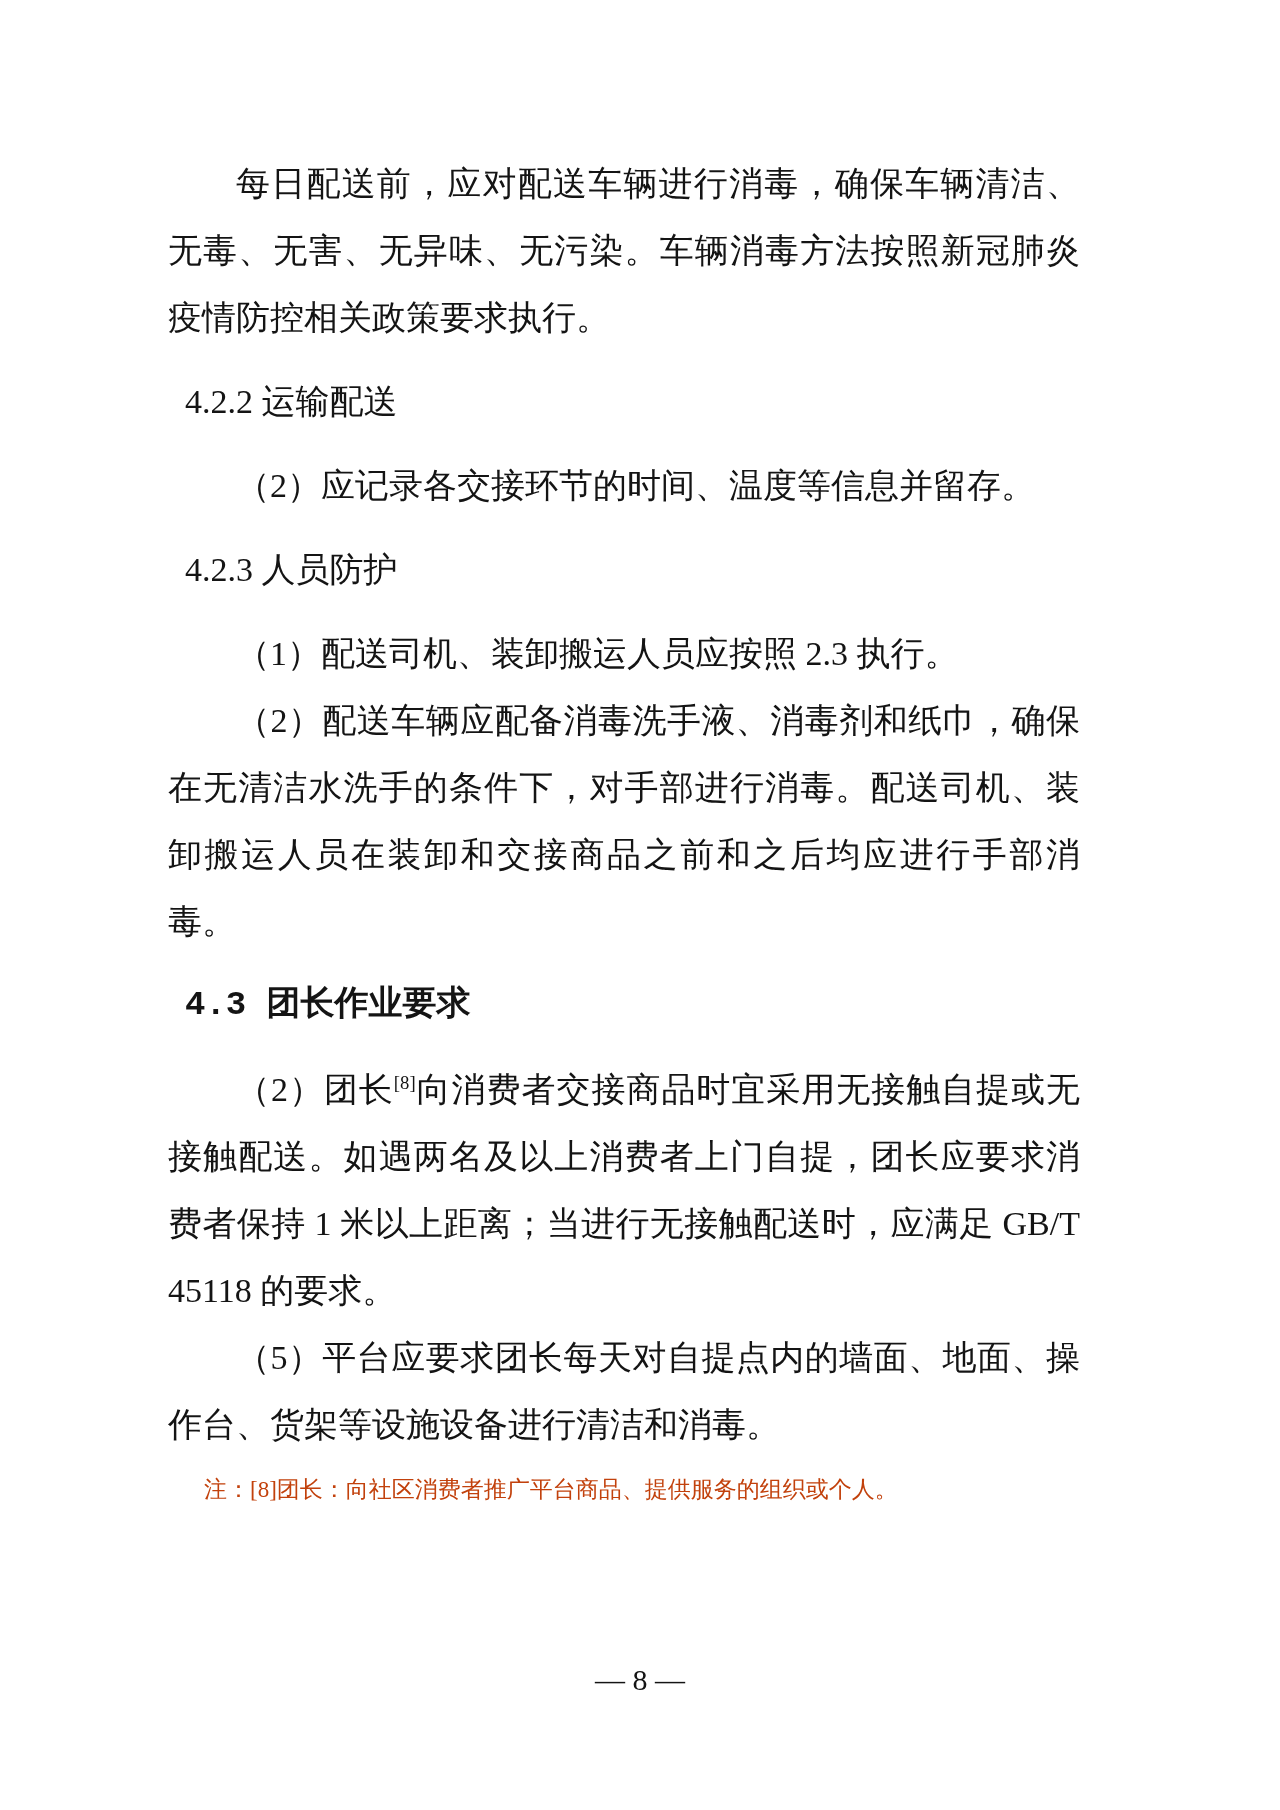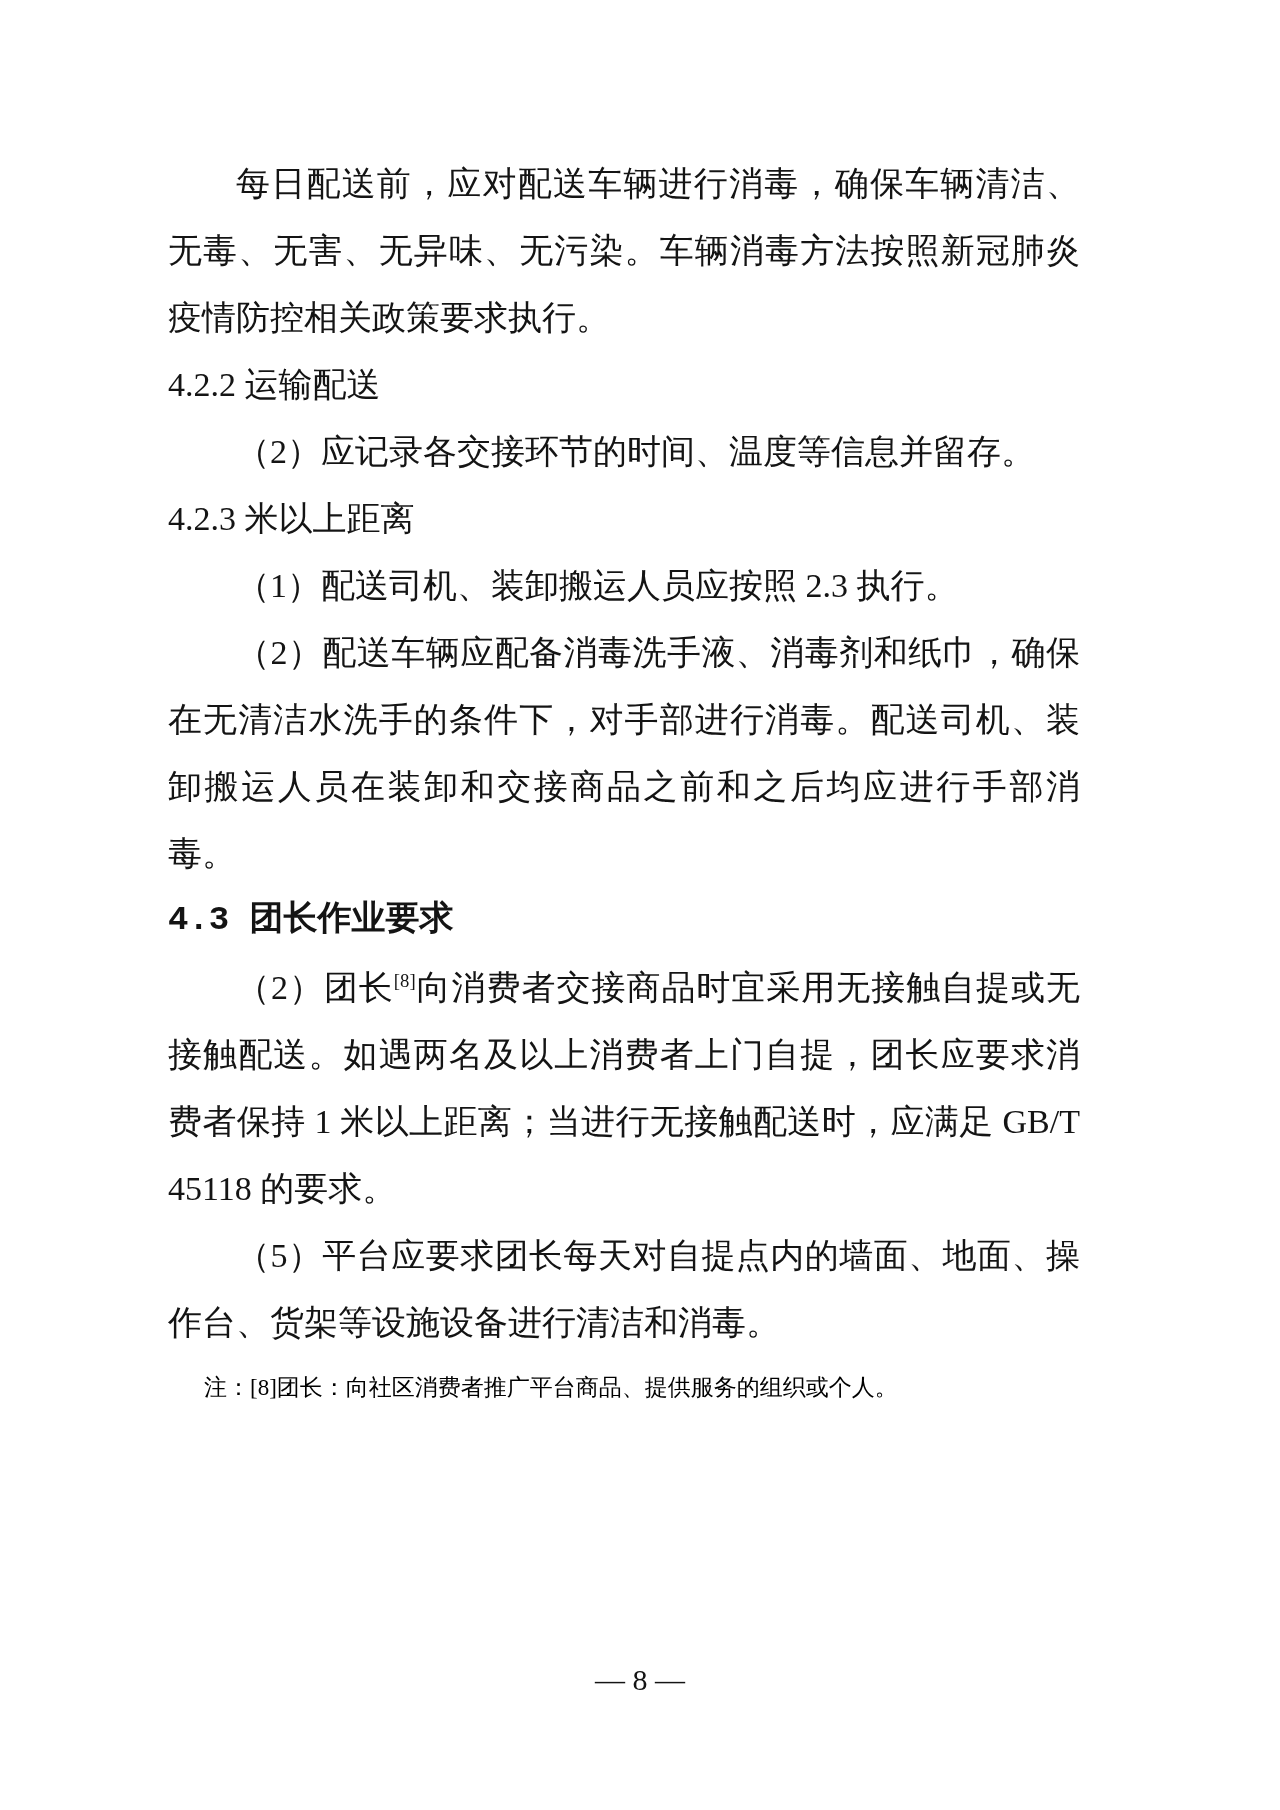--- a/index.html
+++ b/index.html
@@ -24,40 +24,40 @@
     color: #141414;
   }
   .content p.body {
     text-indent: 2em;
     margin: 0;
   }
   .content h3.heading {
     font-size: 34px;
     font-weight: normal;
     line-height: 67px;
-    margin: 0;
+    margin: 17px;
     text-align: left;
   }
   .content h3.heading-bold {
     font-weight: bold;
     font-family: Liberation Mono, monospace;
   }
   sup.fn-ref {
     font-size: 0.55em;
     vertical-align: super;
     line-height: 0;
   }
   .footnote {
     font-size: 23px;
     line-height: 40px;
     margin-top: 12px;
     padding-left: 36px;
     text-indent: 0;
     text-align: left;
-    color: #000000;
+    color: #c2410c;
   }
   .page-number {
     position: absolute;
     left: 0;
     top: 1662px;
     width: 100%;
     text-align: center;
     font-size: 30px;
     line-height: 36px;
     color: #141414;
@@ -69,21 +69,21 @@
 <div class="page">
   <div class="content">
 
     <p class="body">每日配送前，应对配送车辆进行消毒，确保车辆清洁、无毒、无害、无异味、无污染。车辆消毒方法按照新冠肺炎疫情防控相关政策要求执行。</p>
 
     <h3 class="heading">4.2.2 运输配送</h3>
 
 
     <p class="body">（2）应记录各交接环节的时间、温度等信息并留存。</p>
 
-    <h3 class="heading">4.2.3 米以上距离</h3>
+    <h3 class="heading">4.2.3 人员防护</h3>
 
     <p class="body">（1）配送司机、装卸搬运人员应按照 2.3 执行。</p>
 
     <p class="body">（2）配送车辆应配备消毒洗手液、消毒剂和纸巾，确保在无清洁水洗手的条件下，对手部进行消毒。配送司机、装卸搬运人员在装卸和交接商品之前和之后均应进行手部消毒。</p>
 
     <h3 class="heading heading-bold">4.3 团长作业要求</h3>
 
     <p class="body"><span>（2）团长</span><sup class="fn-ref">[8]</sup><span>向消费者交接商品时宜采用无接触自提或无接触配送。如遇两名及以上消费者上门自提，团长应要求消费者保持 1 米以上距离；当进行无接触配送时，应满足 GB/T 45118 的要求。</span></p>
 
     <p class="body">（5）平台应要求团长每天对自提点内的墙面、地面、操作台、货架等设施设备进行清洁和消毒。</p>

